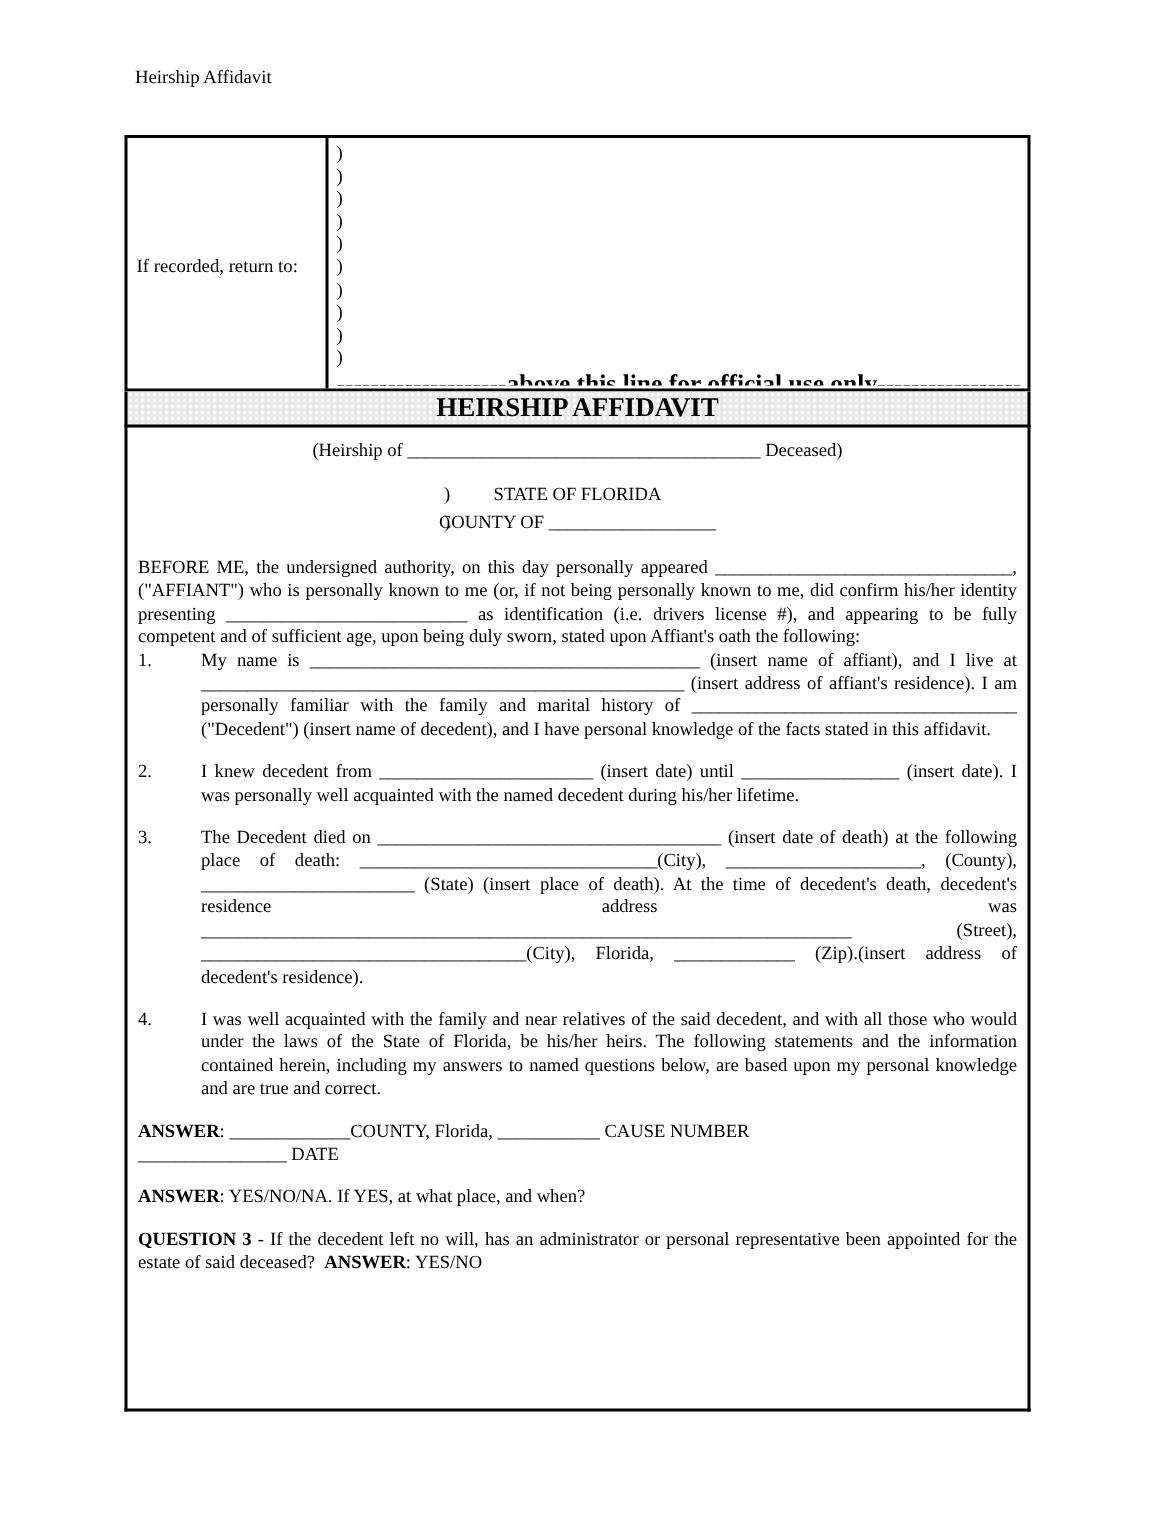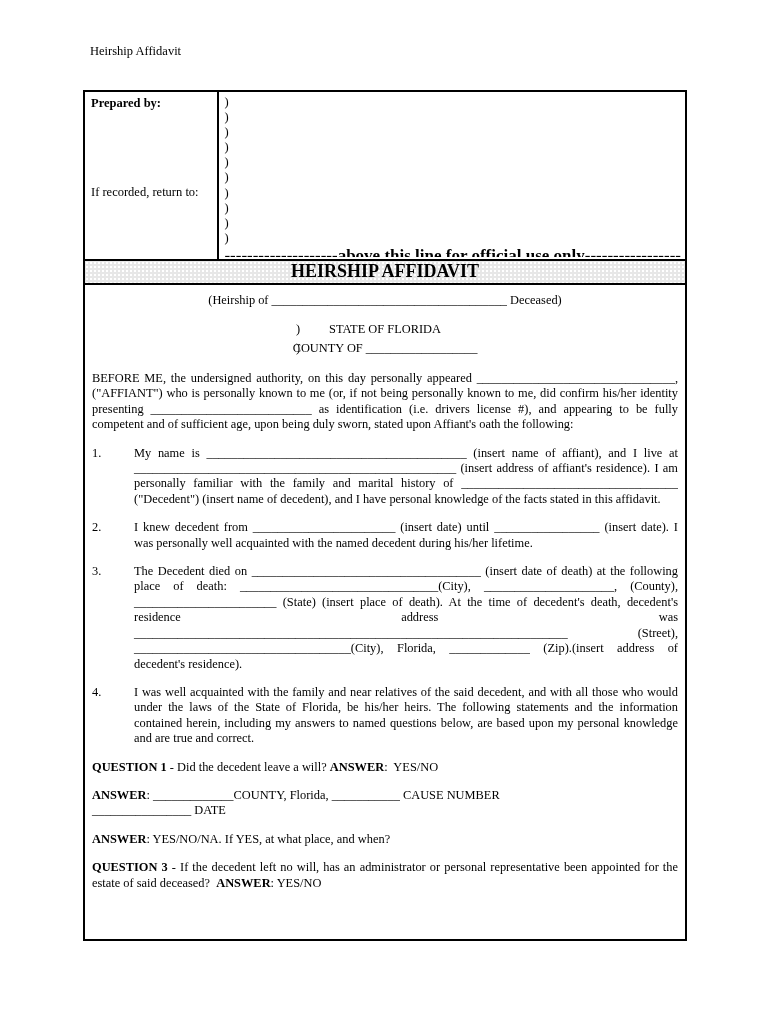--- a/index.html
+++ b/index.html
@@ -45,35 +45,34 @@
 
   
   .main-box {
     border: 2px solid #000; border-top: none; min-height: 656px; box-sizing: border-box;
     padding: 4px 7px 8px 7px; font-size: 12.4px; line-height: 15.4px;
   }
   .subtitle { text-align: center; line-height: 19px; margin: 2px 0 10px 0; }
   .venue { margin-bottom: 13px; text-align: center; }
   .venue-row { position: relative; line-height: 19px; }
   .venue-paren { position: absolute; left: 204px; top: 0; }
-  .para { text-align: justify; margin-bottom: 13px; }
+  .para { text-align: justify; }
   .item { position: relative; padding-left: 42px; text-align: justify; margin-bottom: 13px; }
   .item-num { position: absolute; left: 0; top: 0; }
   .q { text-align: justify; margin-bottom: 13px; }
 </style>
 </head>
 <body>
 
 <div class="page-header">Heirship Affidavit</div>
 
 <div class="doc">
 
   <div class="top-box">
     <div class="cell-left">
-      <div class="prepared-by">Prepared by:</div>
       <div class="return-to">If recorded, return to:</div>
     </div>
     <div class="cell-right">
       <div class="paren-row">)</div>
       <div class="paren-row">)</div>
       <div class="paren-row">)</div>
       <div class="paren-row">)</div>
       <div class="paren-row">)</div>
       <div class="paren-row">)</div>
       <div class="paren-row">)</div>
@@ -116,21 +115,20 @@
     <div class="item">
       <span class="item-num">3.</span>
       <span>The Decedent died on _____________________________________ (insert date of death) at the following place of death:  ________________________________(City), _____________________, (County), _______________________ (State) (insert place of death).  At the time of decedent's death, decedent's residence address was ______________________________________________________________________ (Street), ___________________________________(City), Florida, _____________ (Zip).(insert address of decedent's residence).</span>
     </div>
 
     <div class="item">
       <span class="item-num">4.</span>
       <span>I was well acquainted with the family and near relatives of the said decedent, and with all those who would under the laws of the State of Florida, be his/her heirs. The following statements and the information contained herein, including my answers to named questions below, are based upon my personal knowledge and are true and correct.</span>
     </div>
 
-    <div class="q"><b>QUESTION 1</b> - Did the decedent leave a will? <b>ANSWER</b>:&nbsp; YES/NO</div>
 
 
     <div class="q">
       <div><b>ANSWER</b>: _____________COUNTY, Florida, ___________ CAUSE NUMBER</div>
       <div>________________ DATE</div>
     </div>
 
     <div class="q"><b>ANSWER</b>: YES/NO/NA. If YES, at what place, and when?</div>
 
     <div class="q"><b>QUESTION 3</b> - If the decedent left no will, has an administrator or personal representative been appointed for the estate of said deceased?&nbsp; <b>ANSWER</b>: YES/NO</div>

